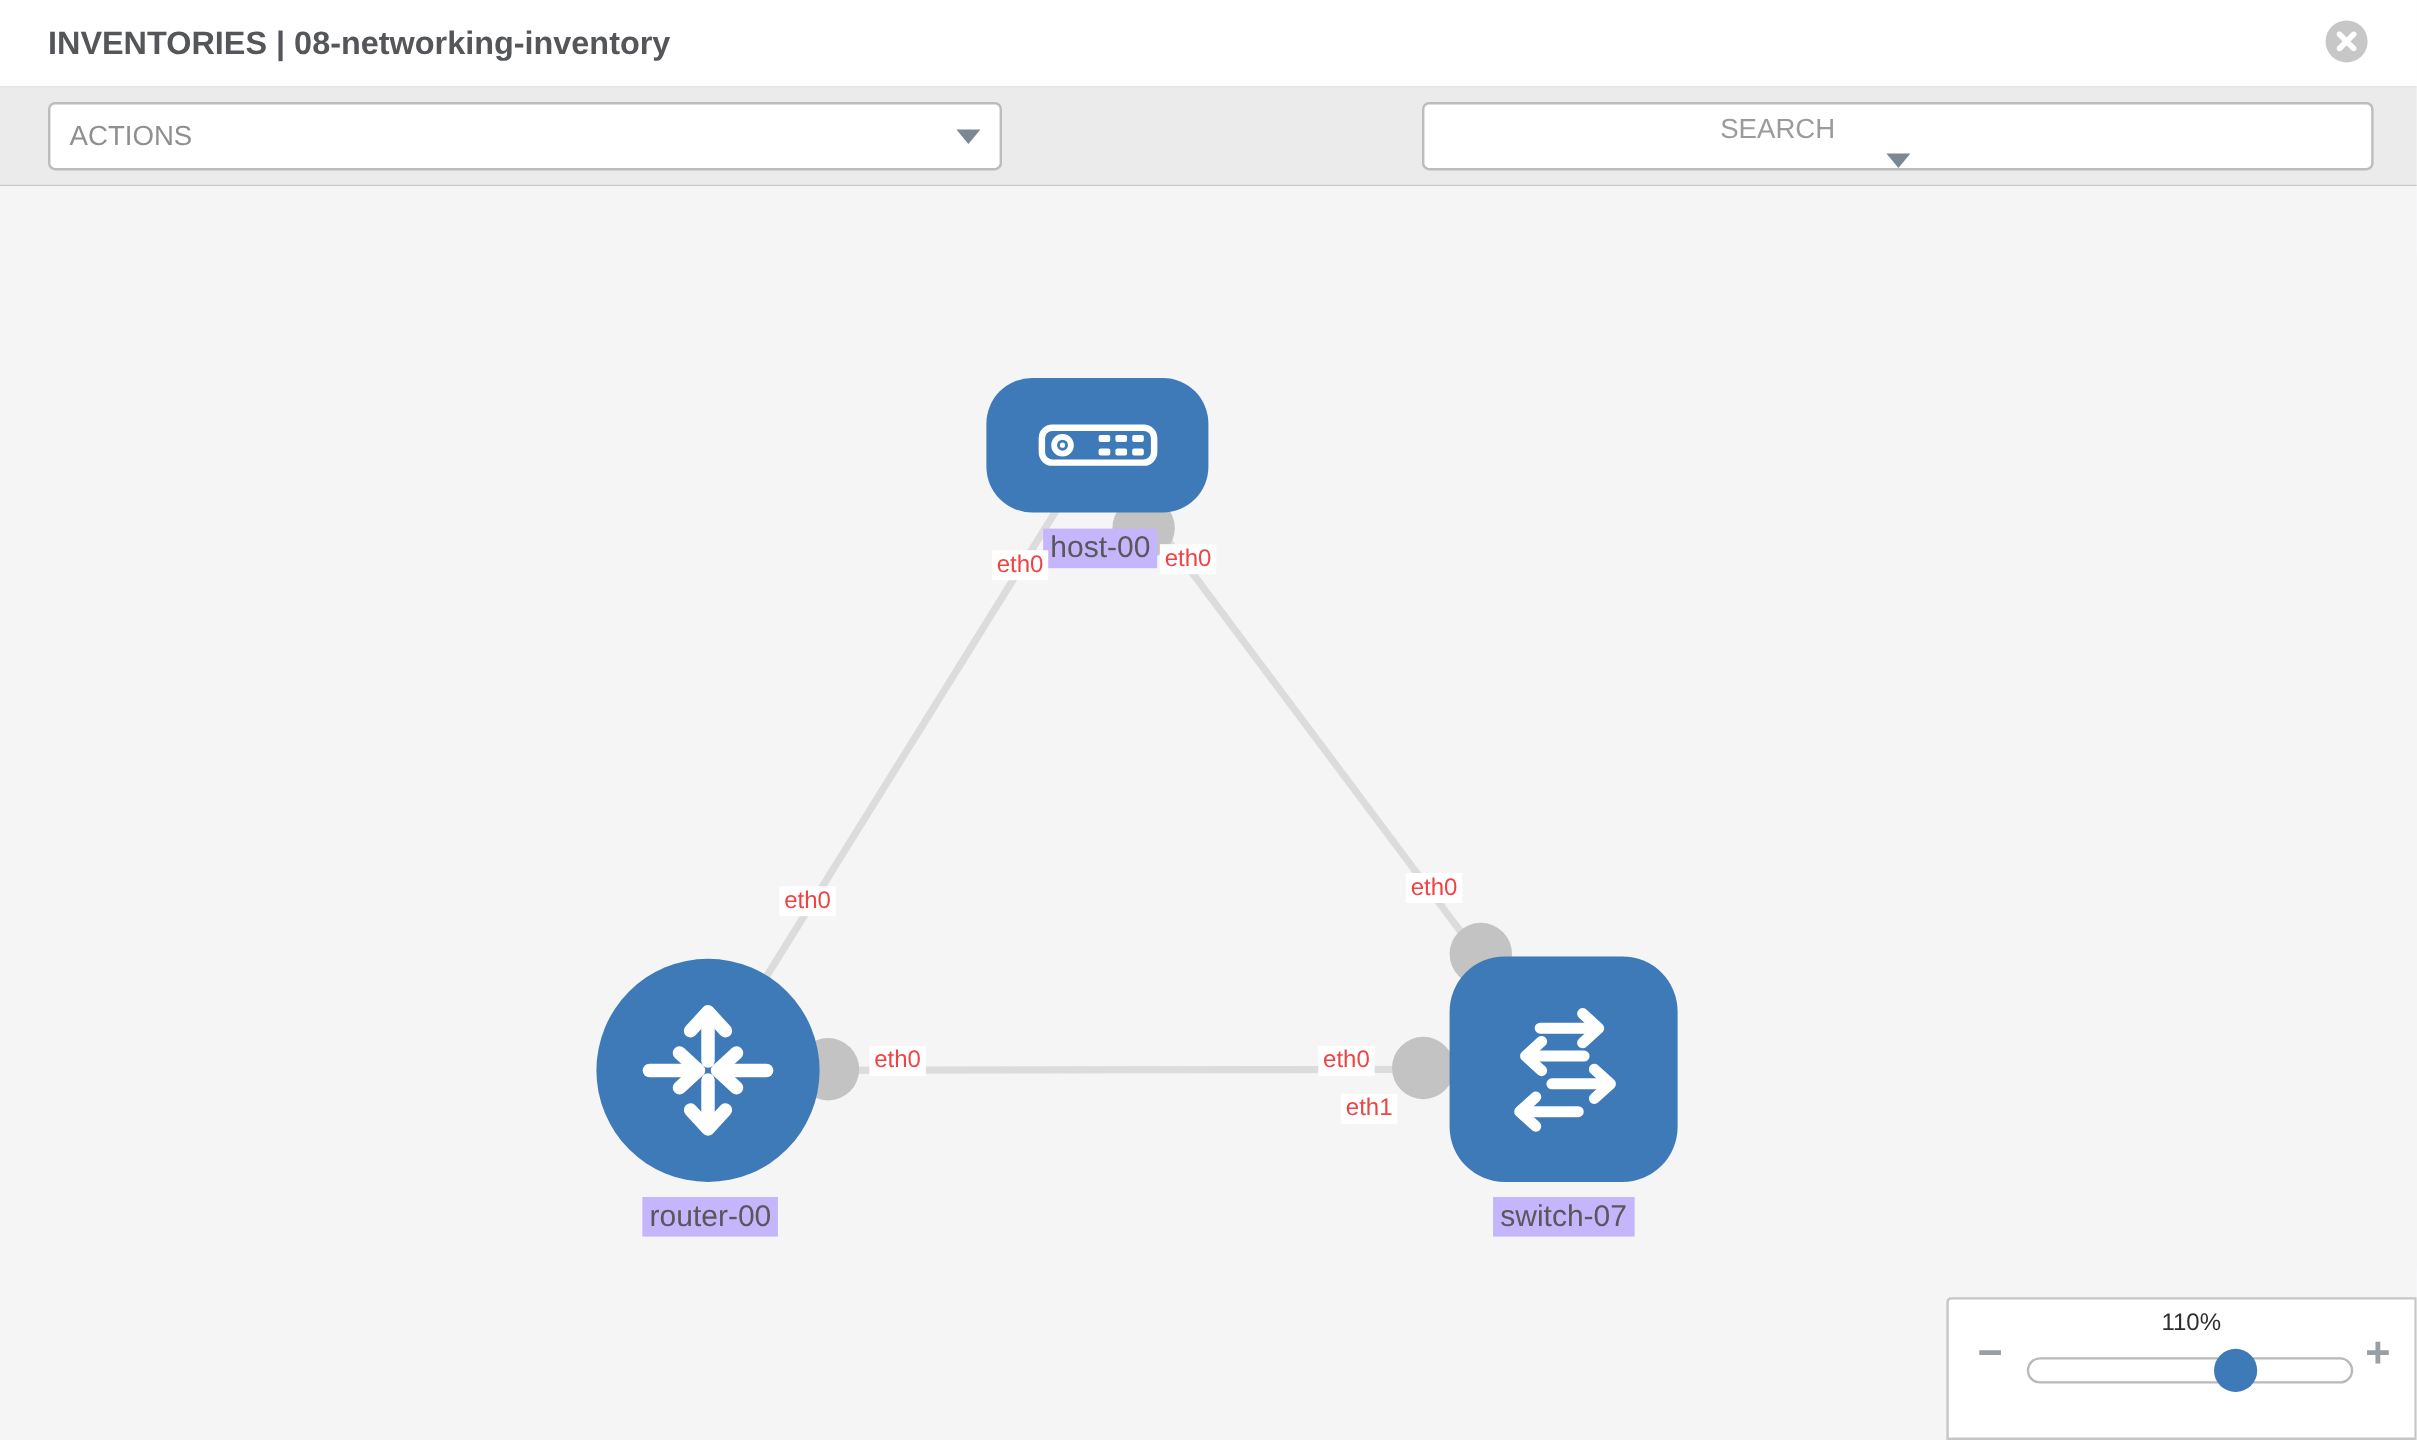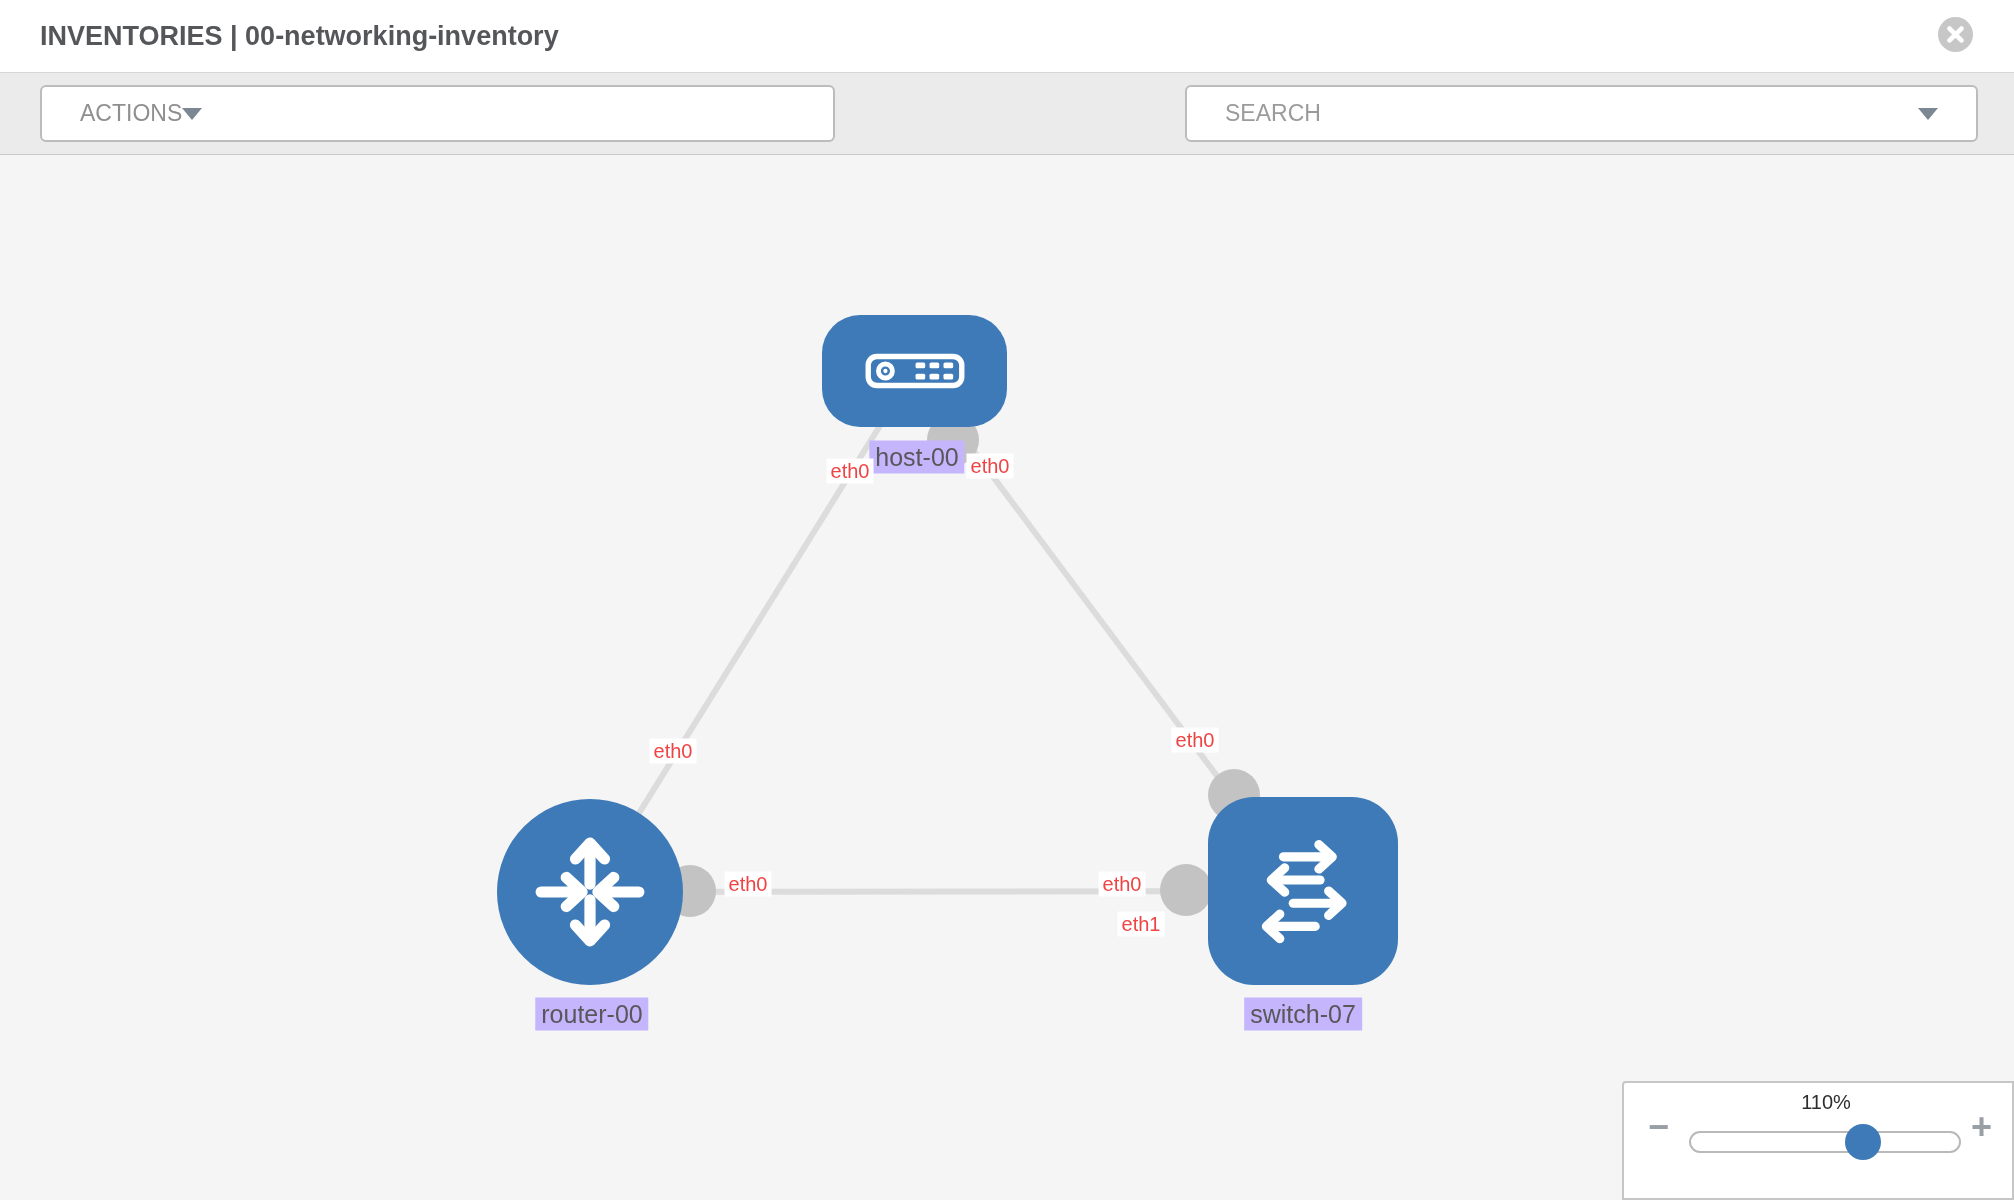--- a/index.html
+++ b/index.html
@@ -6,23 +6,23 @@
   body{width:2014px;height:1200px;font-family:"Liberation Sans", sans-serif;overflow:hidden;background:#fff;}
   .app{position:relative;width:2014px;height:1200px;}
 
   
   .header{position:relative;height:72px;background:#ffffff;border-bottom:1px solid #d6d6d6;display:flex;align-items:center;}
   .page-title{margin-left:40px;font-size:27px;font-weight:bold;color:#545659;}
   .close-btn{position:absolute;right:41px;top:17px;width:35px;height:35px;border-radius:50%;background:#c7c7c7;display:flex;align-items:center;justify-content:center;cursor:pointer;}
 
   
   .toolbar{position:relative;height:81px;background:#ebebeb;border-bottom:1px solid #c9c9c9;}
-  .select-box{position:absolute;top:12px;height:57px;background:#fff;border:2px solid #bcbcbc;border-radius:6px;box-sizing:border-box;display:flex;align-items:center;padding:0 38px;}
+  .select-box{position:absolute;top:12px;height:57px;background:#fff;border:2px solid #bcbcbc;border-radius:6px;box-sizing:border-box;display:flex;align-items:center;justify-content:space-between;padding:0 16px;}
   .actions-box{left:40px;width:795px;}
-  .search-box{left:1185px;width:793px;}
+  .search-box{left:1185px;width:793px;flex-direction:column;}
   .select-label{font-size:23px;color:#8f8f8f;}
   .search-input{border:none;outline:none;background:transparent;font-size:23px;color:#555;flex:1;font-family:"Liberation Sans",sans-serif;padding:0;}
   .search-input::placeholder{color:#9b9b9b;opacity:1;}
   .caret{width:0;height:0;border-left:10px solid transparent;border-right:10px solid transparent;border-top:12px solid #7b8893;}
   .tool-icon{position:absolute;top:97px;cursor:pointer;}
   .wrench{left:1049px;}
   .key{left:1117px;}
 
   
   .canvas{position:absolute;top:155px;left:0;width:2014px;height:1045px;background:#f5f5f6;overflow:hidden;}
@@ -43,21 +43,21 @@
   .zoom-plus{left:347px;}
   .zoom-track{position:absolute;left:65px;top:48px;width:272px;height:22px;background:#fff;border:2px solid #b9b9b9;border-radius:12px;box-sizing:border-box;cursor:pointer;}
   .zoom-thumb{position:absolute;left:221px;top:41px;width:36px;height:36px;border-radius:50%;background:#3d7ab7;cursor:grab;}
 </style>
 </head>
 <body>
 
 <div class="app">
 
   <div class="header">
-    <div class="page-title">INVENTORIES | 00-networking-inventory</div>
+    <div class="page-title">INVENTORIES | 08-networking-inventory</div>
     <div class="close-btn">
       <svg width="17" height="17" viewBox="0 0 20 20">
         <path d="M3 3 L17 17 M17 3 L3 17" stroke="#ffffff" stroke-width="5.5" stroke-linecap="round" fill="none"></path>
       </svg>
     </div>
   </div>
 
   <div class="toolbar">
     <div class="select-box actions-box">
       <span class="select-label">ACTIONS</span>

